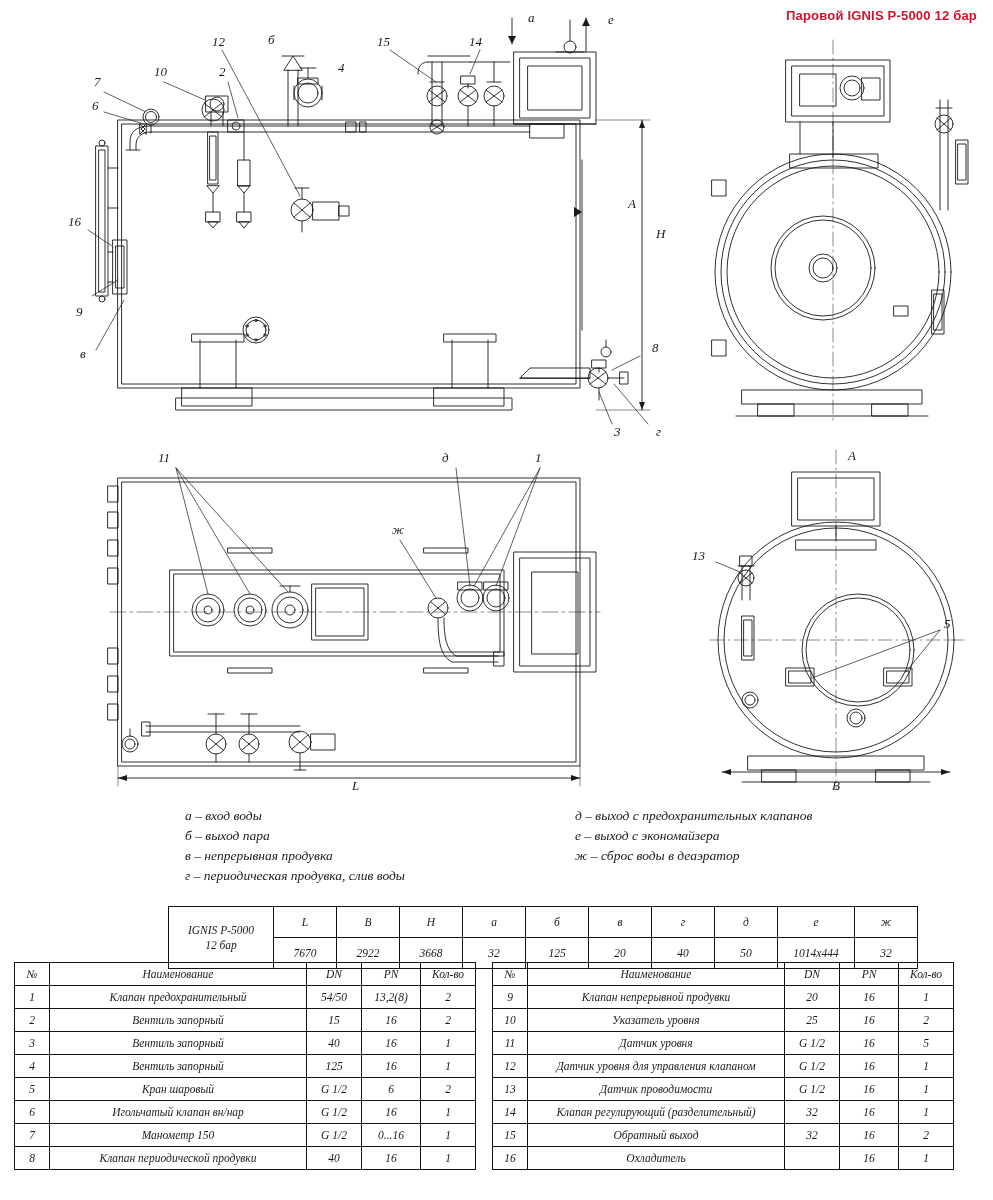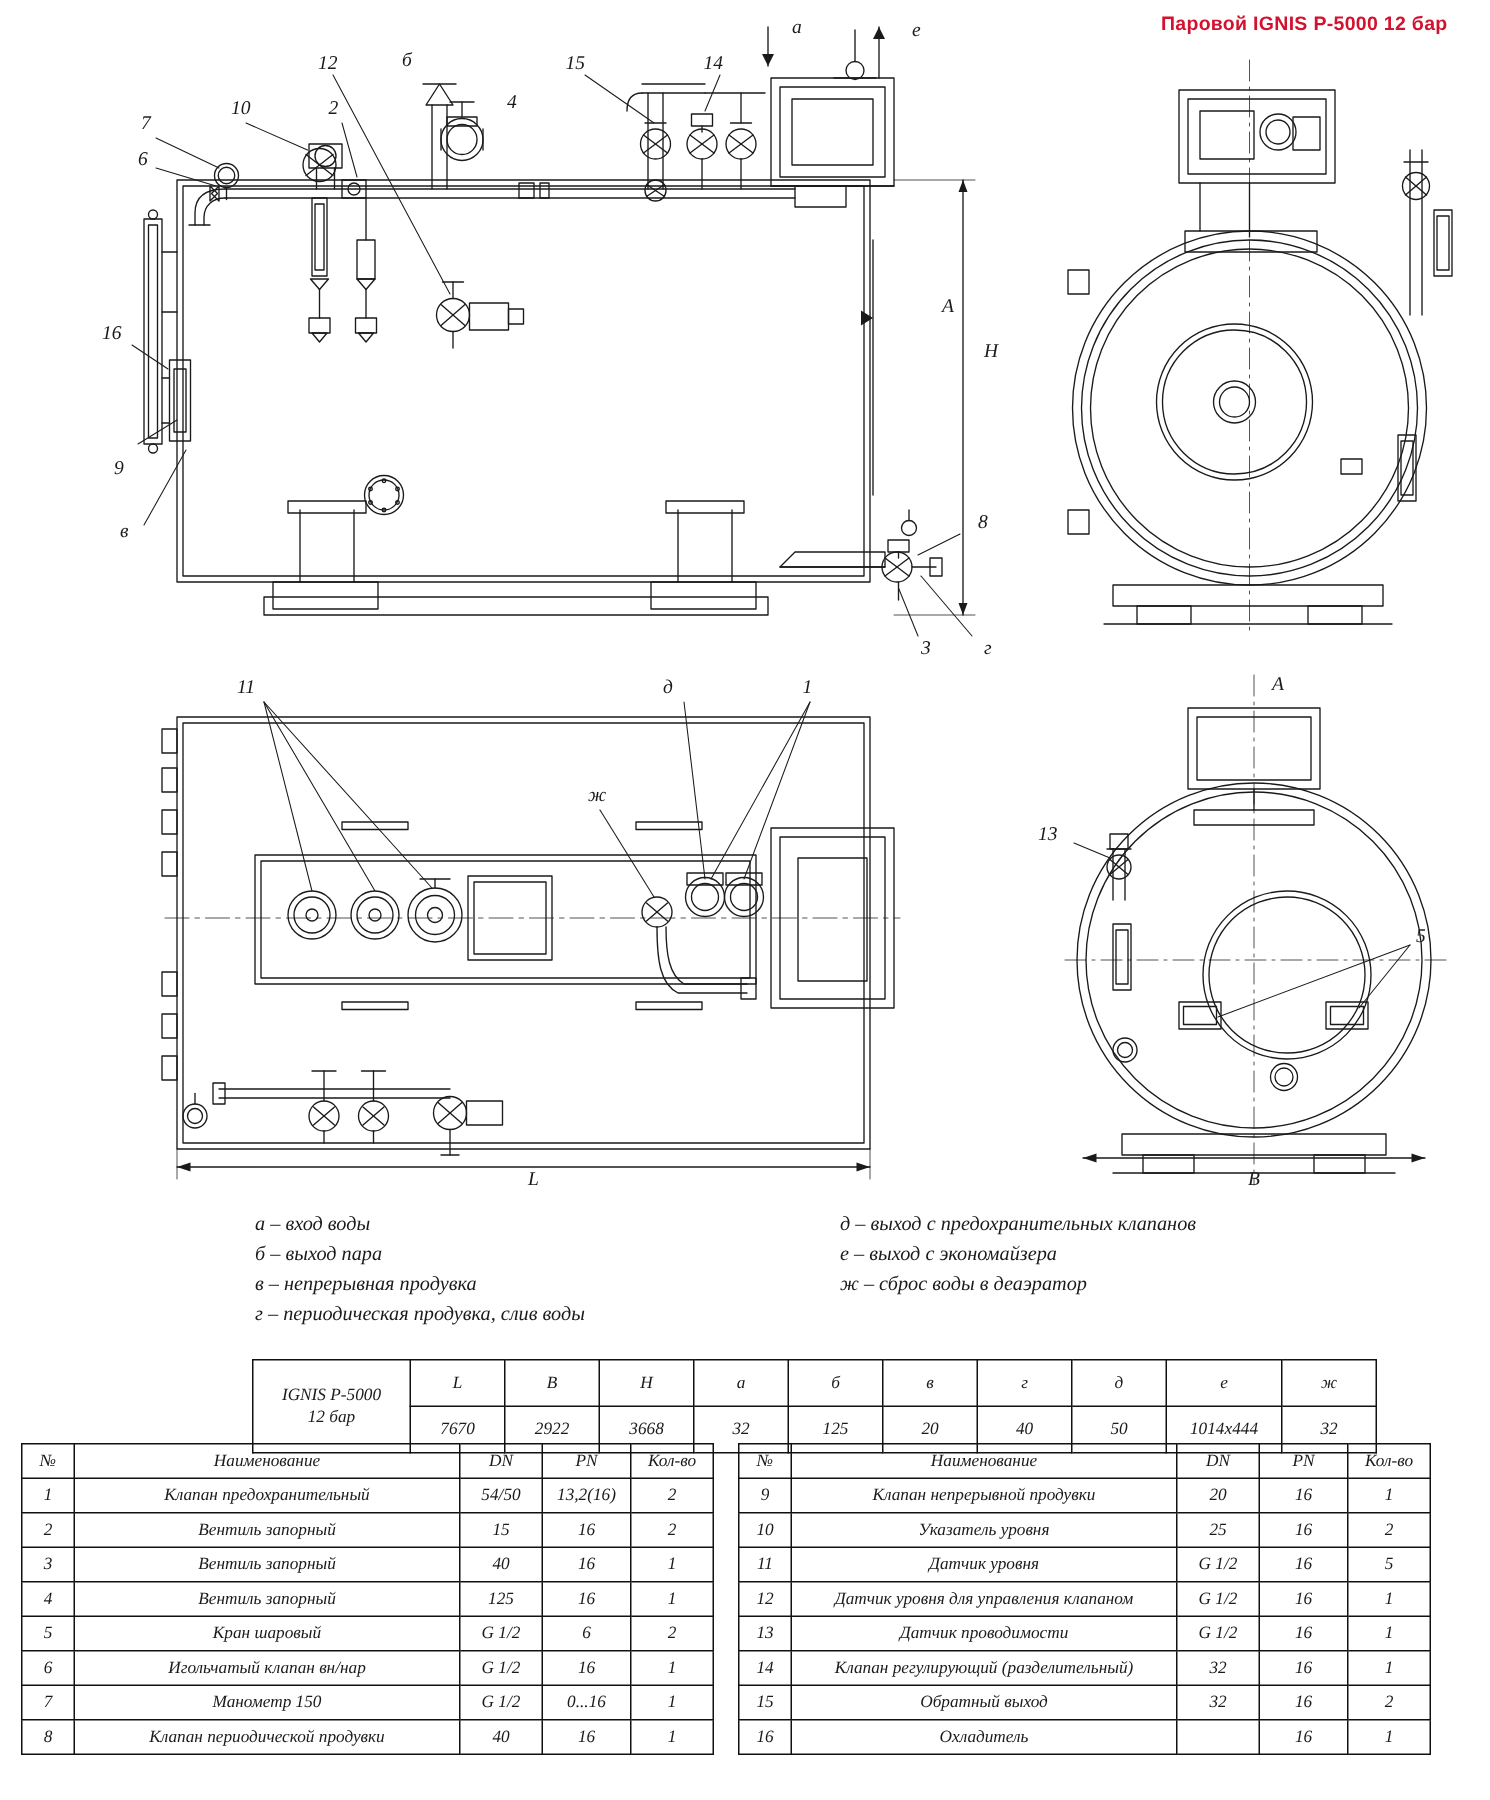--- a/index.html
+++ b/index.html
@@ -16,21 +16,21 @@
     overflow: hidden;
   }
   .page {
     position: absolute;
     inset: 0;
     width: 993px;
     height: 1200px;
   }
   .title-main {
     position: absolute;
-    right: 28px;
+    right: 16px;
     top: 8px;
     font-family: "Liberation Sans", sans-serif;
     font-weight: bold;
     font-size: 13px;
     color: #d2122e;
     letter-spacing: 0.2px;
     white-space: nowrap;
   }
   
   .drawing {
@@ -49,20 +49,21 @@
     left: 170px;
     top: 806px;
     width: 760px;
     font-style: italic;
     font-size: 13.5px;
     line-height: 20px;
   }
   .legend-col {
     position: absolute;
     top: 0;
+    margin-left: 15px;
   }
   .legend-col.left { left: 0; }
   .legend-col.right { left: 390px; }
   .legend-item {
     white-space: nowrap;
   }
   
   .dim-table {
     position: absolute;
     left: 168px;
@@ -611,21 +612,21 @@
         <th class="no">№</th>
         <th class="name">Наименование</th>
         <th class="dn">DN</th>
         <th class="pn">PN</th>
         <th class="qty">Кол-во</th>
       </tr>
       <tr>
         <td class="no">1</td>
         <td class="name">Клапан предохранительный</td>
         <td class="dn">54/50</td>
-        <td class="pn">13,2(16)</td>
+        <td class="pn">13,2(8)</td>
         <td class="qty">2</td>
       </tr>
       <tr>
         <td class="no">2</td>
         <td class="name">Вентиль запорный</td>
         <td class="dn">15</td>
         <td class="pn">16</td>
         <td class="qty">2</td>
       </tr>
       <tr>

